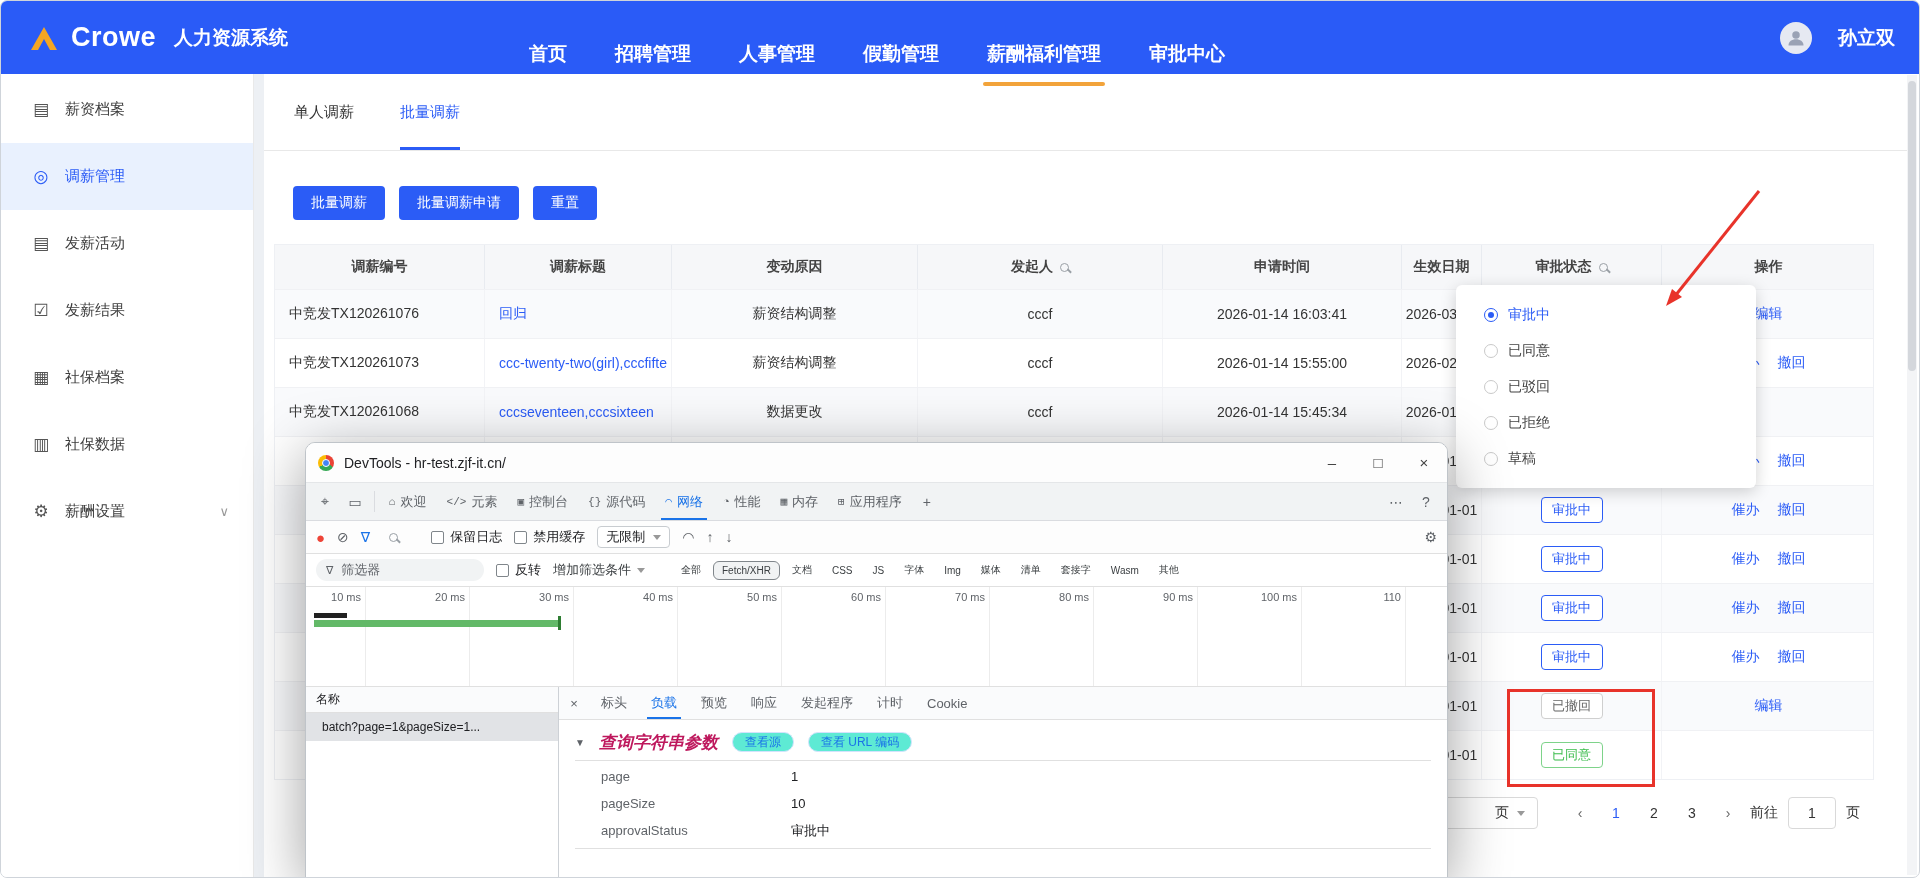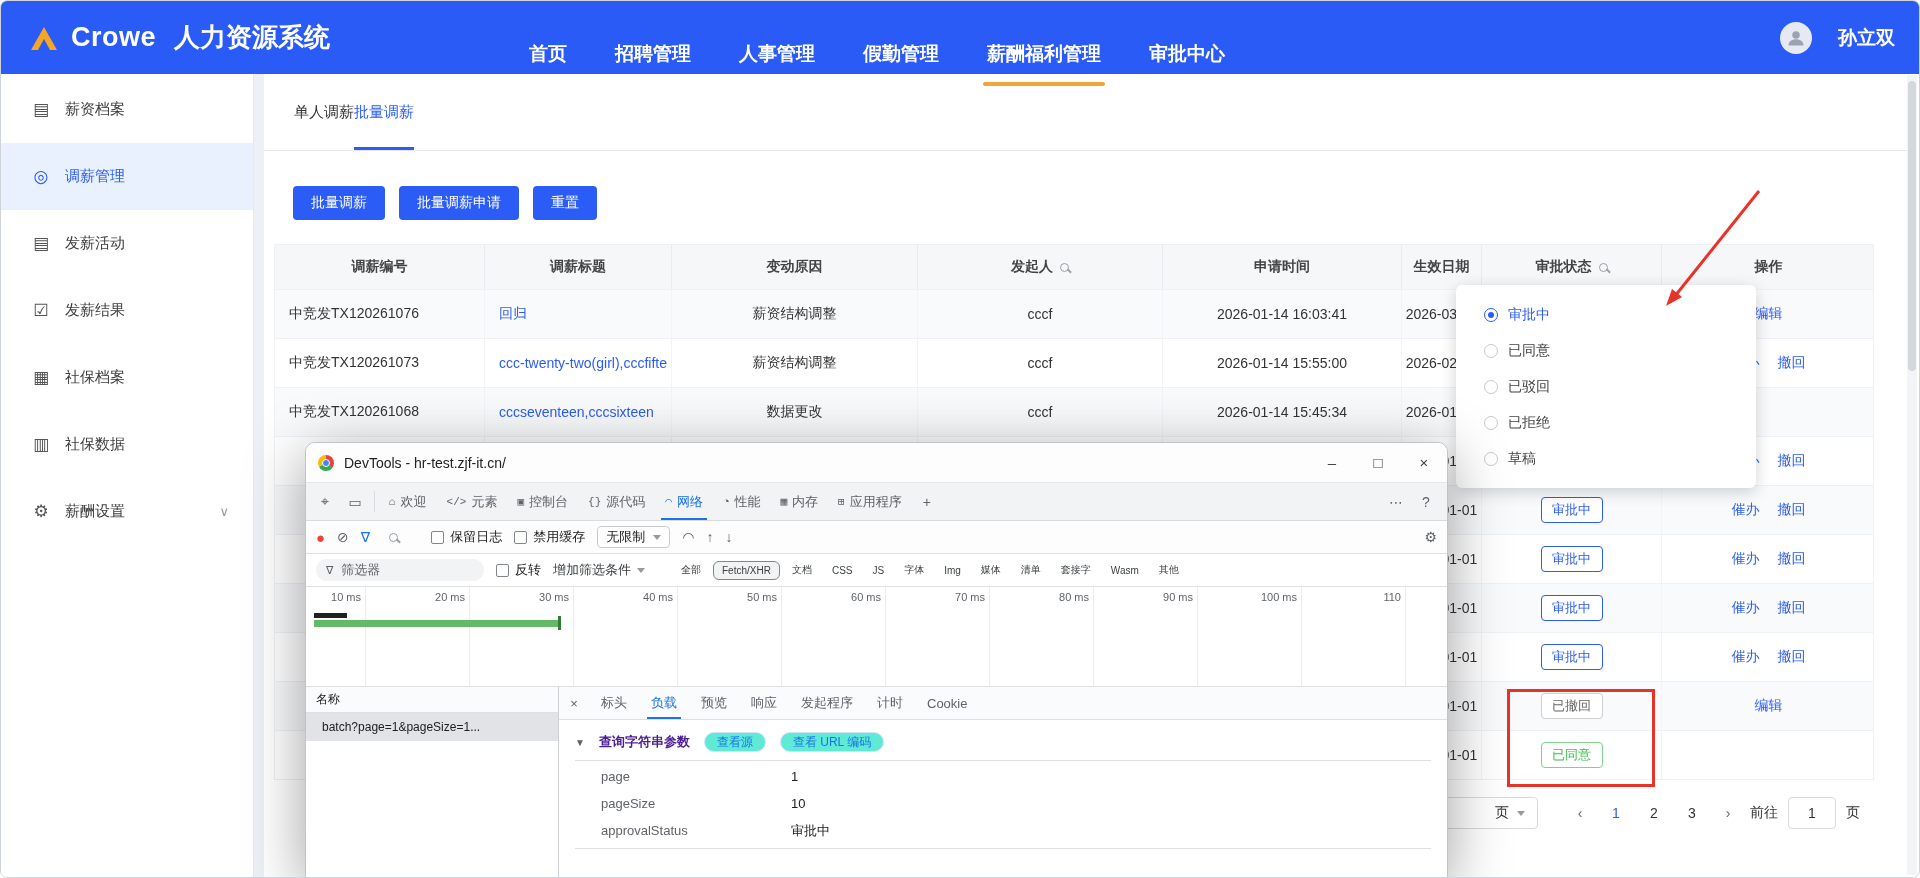--- a/index.html
+++ b/index.html
@@ -5,21 +5,21 @@
   * { margin:0; padding:0; box-sizing:border-box; }
   body { font-family:"Liberation Sans","DejaVu Sans",sans-serif; background:#ffffff; }
   .screen { position:relative; width:1920px; height:878px; overflow:hidden; background:#fff;
             border:1px solid #cfd4da; border-radius:7px; }
 
   
   .topnav { position:absolute; left:0; top:0; width:1920px; height:73px; background:#2a5bf7; z-index:3;
             display:flex; align-items:center; color:#fff; }
   .brand-wrap { display:flex; align-items:center; gap:12px; padding-left:28px; }
   .brand { font-size:27px; font-weight:bold; letter-spacing:.5px; }
-  .sys-title { font-size:26px; font-weight:bold; margin-left:6px; }
+  .sys-title { font-size:19px; font-weight:bold; margin-left:6px; }
   .topnav-menu { position:absolute; left:528px; top:0; height:73px; display:flex; align-items:stretch; gap:48px;margin-top:16px; }
   .nav-item { display:flex; align-items:center; font-size:19px; font-weight:bold; cursor:pointer; position:relative; }
   .nav-item.active::after { content:""; position:absolute; left:-4px; right:-4px; bottom:4px; height:4px;
                             background:#f2a33a; border-radius:2px; }
   .user-wrap { position:absolute; right:26px; top:0; height:73px; display:flex; align-items:center; gap:26px; }
   .avatar { width:32px; height:32px; border-radius:50%; background:#e6e9f2; display:flex; align-items:center; justify-content:center; overflow:hidden; }
   .user-name { font-size:19px; font-weight:bold; }
 
   
   .sidebar { position:absolute; left:0; top:73px; width:253px; height:805px; background:#fff;
@@ -27,21 +27,21 @@
   .side-item { height:67px; display:flex; align-items:center; gap:14px; padding-left:30px; font-size:15px;
                color:#3d3d3d; cursor:pointer; }
   .side-item .s-ic { font-size:17px; width:20px; text-align:center; color:#555; }
   .side-item.active { background:#e9f1fe; color:#2b5cf6; }
   .side-item.active .s-ic { color:#2b5cf6; }
   .side-item .chev { margin-left:auto; margin-right:24px; color:#999; font-size:13px; }
   .side-gap { position:absolute; left:253px; top:73px; width:10px; height:805px; background:#edf0f4; z-index:1; }
 
   
   .content { position:absolute; left:263px; top:73px; width:1645px; height:805px; background:#fff; z-index:1; }
-  .ptabs { height:77px; border-bottom:1px solid #e8e8e8; display:flex; align-items:stretch; padding-left:30px; }
+  .ptabs { height:77px; border-bottom:1px solid #e8e8e8; display:flex; align-items:stretch; padding-left:30px; gap:46px; }
   .ptab { display:flex; align-items:center; font-size:15px; color:#333; cursor:pointer; position:relative; }
   .ptab.active { color:#2b5cf6; }
   .ptab.active::after { content:""; position:absolute; left:0; right:0; bottom:0; height:3px; background:#2b5cf6; }
   .btnrow { position:absolute; left:29px; top:112px; display:flex; gap:14px; }
   .btn-blue { height:34px; padding:0 18px; background:#2b5cf6; color:#fff; font-size:14px; border:none;
               border-radius:4px; display:flex; align-items:center; cursor:pointer; }
 
   
   .table { position:absolute; left:10px; top:170px; width:1600px; border:1px solid #eef0f4; }
   .thead, .trow { display:grid; grid-template-columns:210px 187px 246px 245px 239px 80px 180px 213px; }
@@ -159,21 +159,21 @@
              color:#202124; cursor:pointer; white-space:nowrap; overflow:hidden; }
   .dt-detail { flex:1; display:flex; flex-direction:column; }
   .det-tabs { height:33px; border-bottom:1px solid #e0e0e0; display:flex; align-items:stretch; background:#fafbfc; }
   .det-close { width:30px; display:flex; align-items:center; justify-content:center; color:#5f6368; cursor:pointer; }
   .det-tab { display:flex; align-items:center; padding:0 12px; font-size:13px; color:#5f6368; cursor:pointer; position:relative; }
   .det-tab.active { color:#1a73e8; }
   .det-tab.active::after { content:""; position:absolute; left:8px; right:8px; bottom:0; height:2px; background:#1a73e8; }
   .det-body { flex:1; padding:8px 16px 0 16px; overflow:hidden; }
   .sec-row { display:flex; align-items:center; gap:14px; height:28px; }
   .sec-caret { font-size:10px; color:#5f6368; }
-  .sec-title { font-size:13px; font-weight:bold; color:#4c1d95; }
+  .sec-title { font-size:17px; font-weight:bold; color:#be185d;font-style:italic; }
   .pill-btn { height:20px; padding:0 12px; border:1px solid #d2e3fc; border-radius:11px; background:#5eead4;
               color:#1a73e8; font-size:12px; display:flex; align-items:center; cursor:pointer; }
   .det-hr { border:none; border-top:1px solid #e0e0e0; margin:4px 0 2px 0; }
   .param-row { display:grid; grid-template-columns:190px auto; height:27px; align-items:center; padding-left:26px; }
   .param-key { font-size:13px; color:#5f6368; }
   .param-val { font-size:13px; color:#202124; }
 </style>
 </head>
 <body>
 

